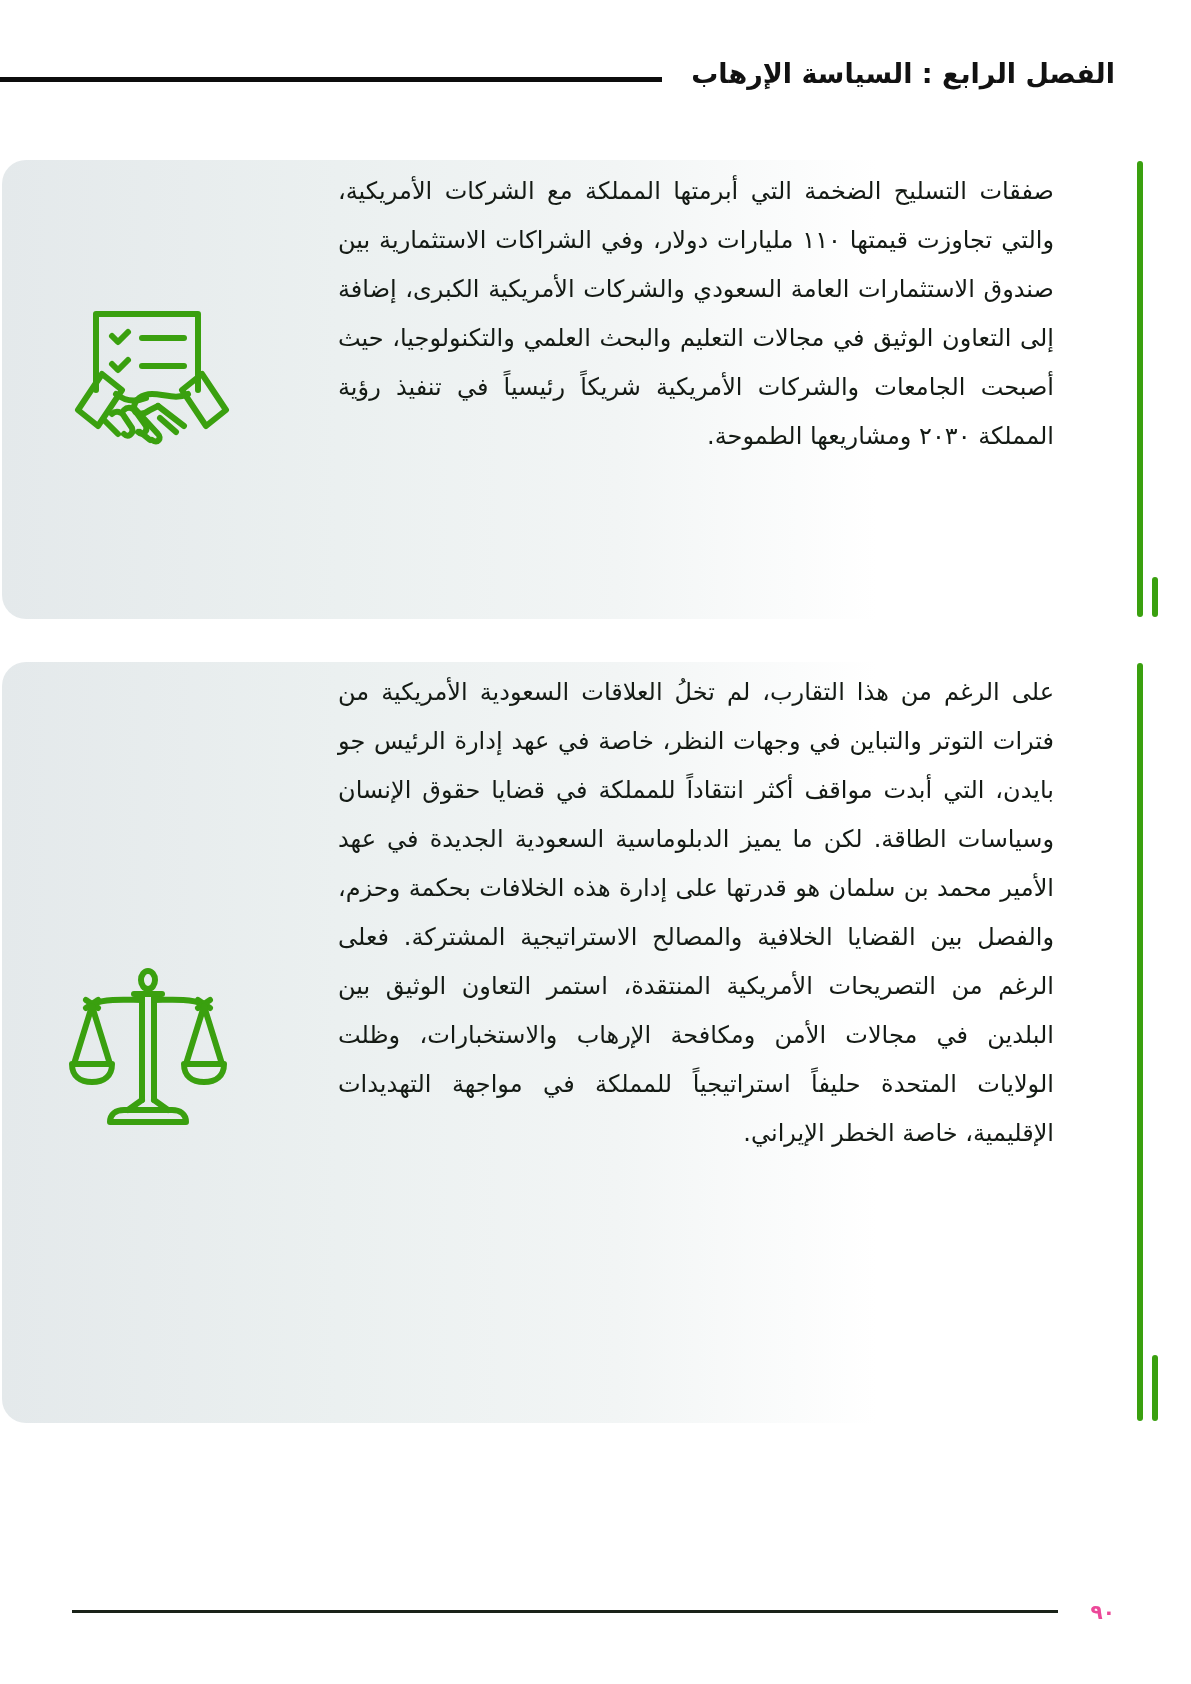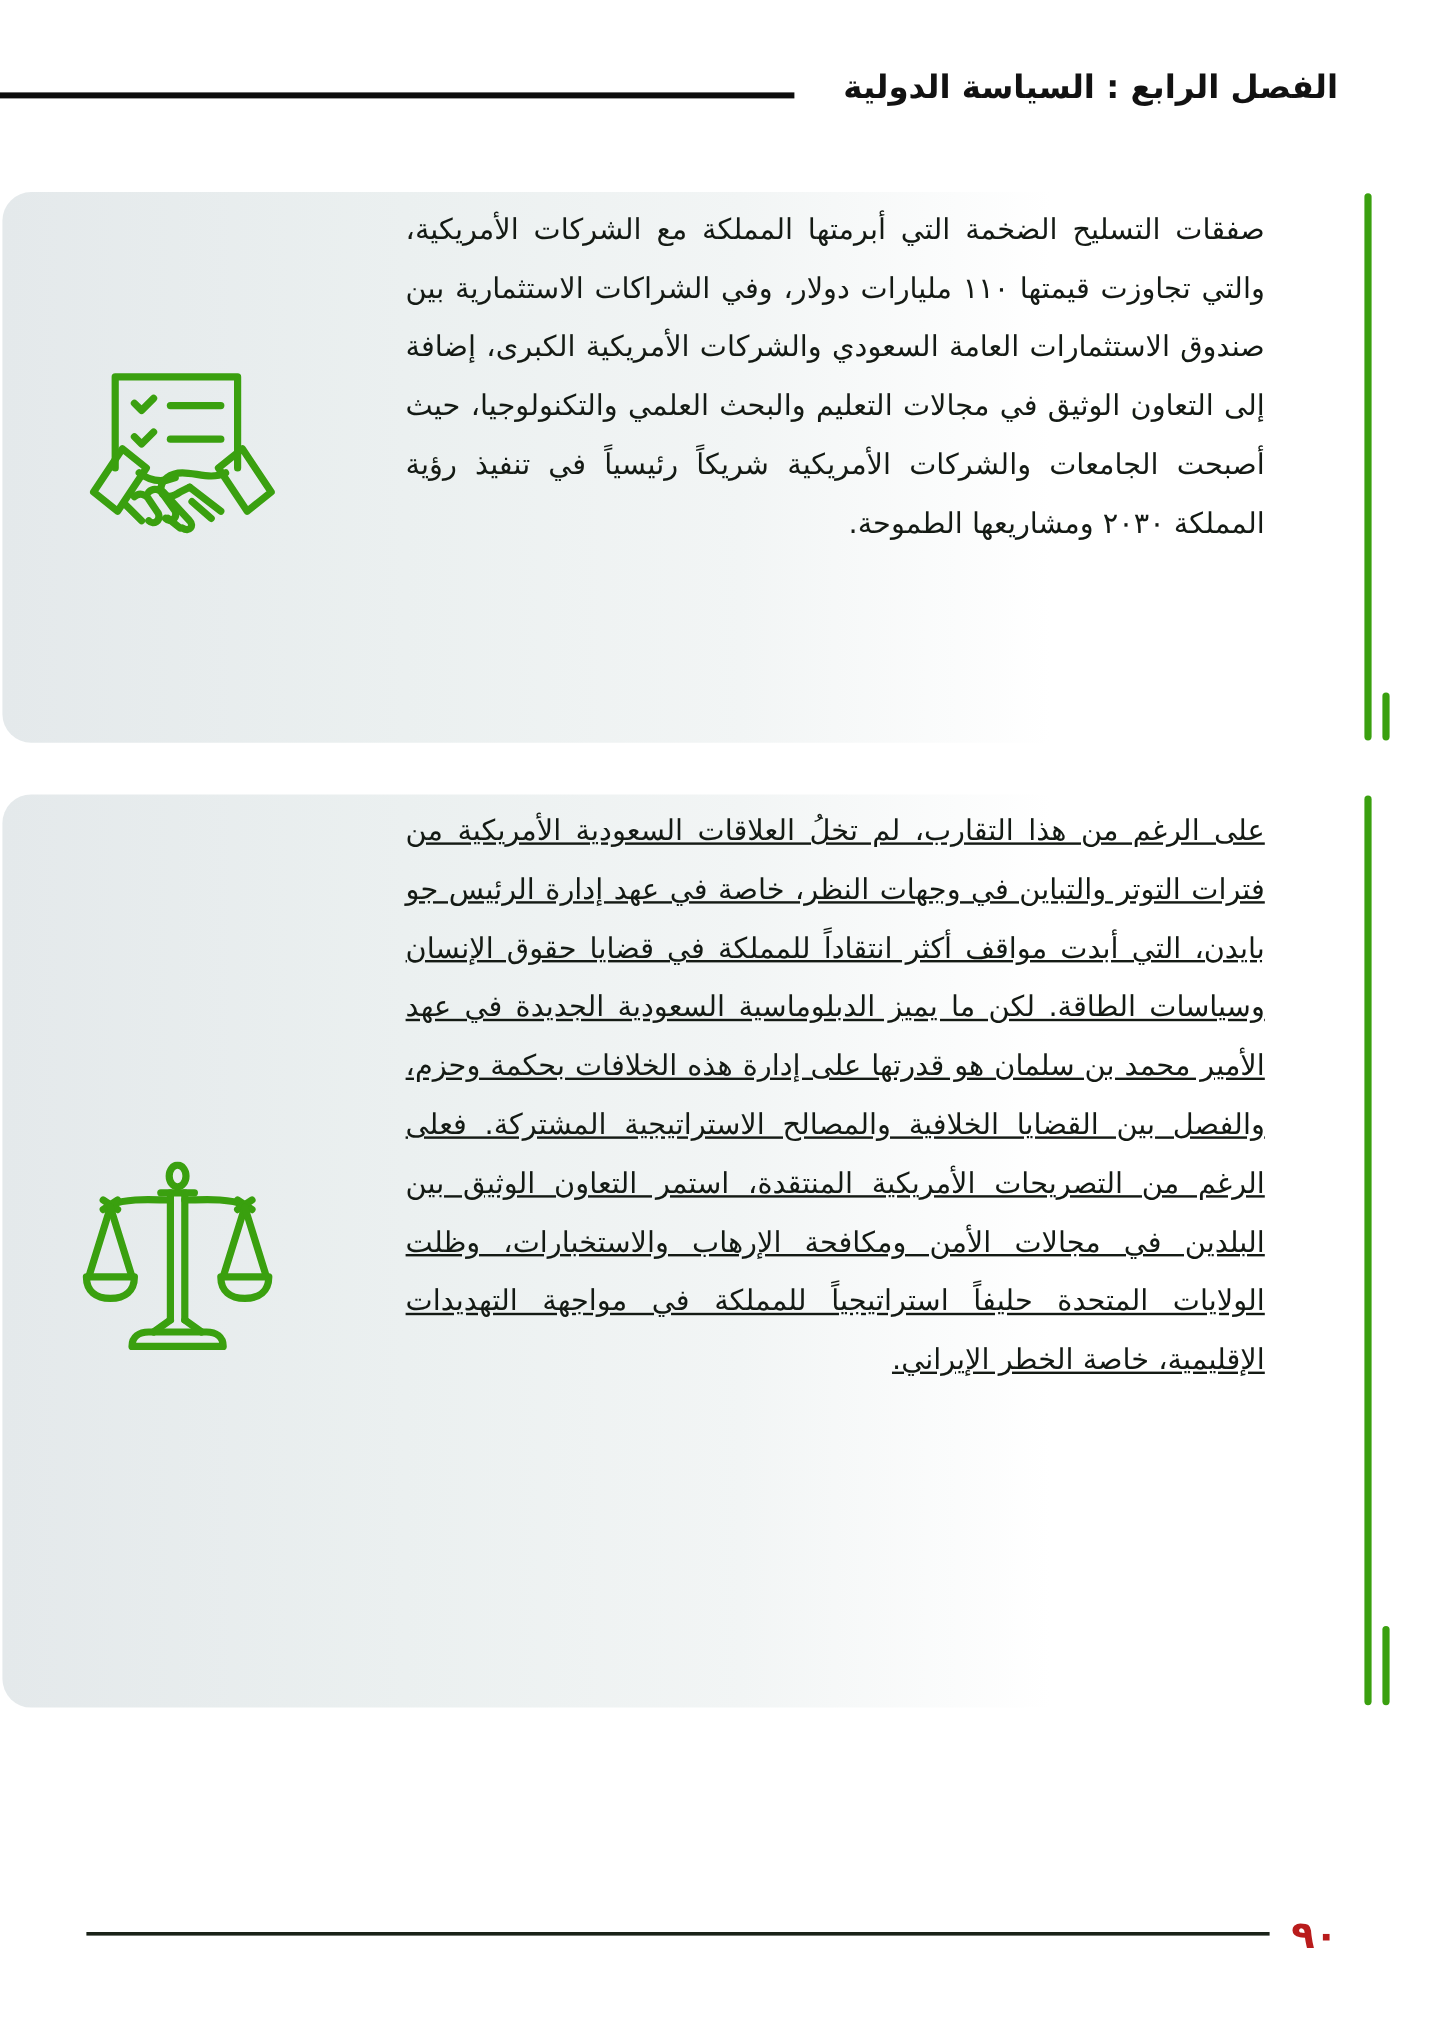--- a/index.html
+++ b/index.html
@@ -49,21 +49,21 @@
       right: 68px;
       width: 716px;
       direction: rtl;
       text-align: justify;
       text-align-last: right;
       font-size: 24px;
       line-height: 49px;
       color: #141a14;
     }
     .panel-1 .panel-text { top: 7px; }
-    .panel-2 .panel-text { top: 6px; text-decoration: underline; }
+    .panel-2 .panel-text { top: 6px; }
 
     .icon-wrap {
       position: absolute;
       left: 70px;
       width: 160px;
       height: 160px;
     }
     .panel-1 .icon-wrap { top: 150px; }
     .panel-2 .icon-wrap { top: 306px; left: 66px; }
     .icon-wrap svg { width: 100%; height: 100%; }
@@ -86,30 +86,30 @@
       width: 986px;
       height: 3px;
       background: #1a2218;
     }
     .page-number {
       position: absolute;
       right: 76px;
       top: 1592px;
       direction: rtl;
       font-weight: bold;
-      font-size: 32px;
+      font-size: 20px;
       line-height: 40px;
-      color: #b91c1c;
+      color: #ec4899;
     }
   </style>
 </head>
 <body>
 
 <div class="header-rule"></div>
-<div class="chapter-title">الفصل الرابع : السياسة الدولية</div>
+<div class="chapter-title">الفصل الرابع : السياسة الإرهاب</div>
 
 <div class="panel panel-1">
   <div class="icon-wrap">
     <svg viewBox="0 0 160 160" fill="none" stroke="#3aa00f" stroke-width="6" stroke-linecap="round" stroke-linejoin="round">
 
       <path d="M24 80 V4 H126 V80"></path>
 
       <path d="M40 26 l6 6 l10 -10"></path>
       <path d="M40 54 l6 6 l10 -10"></path>
 

